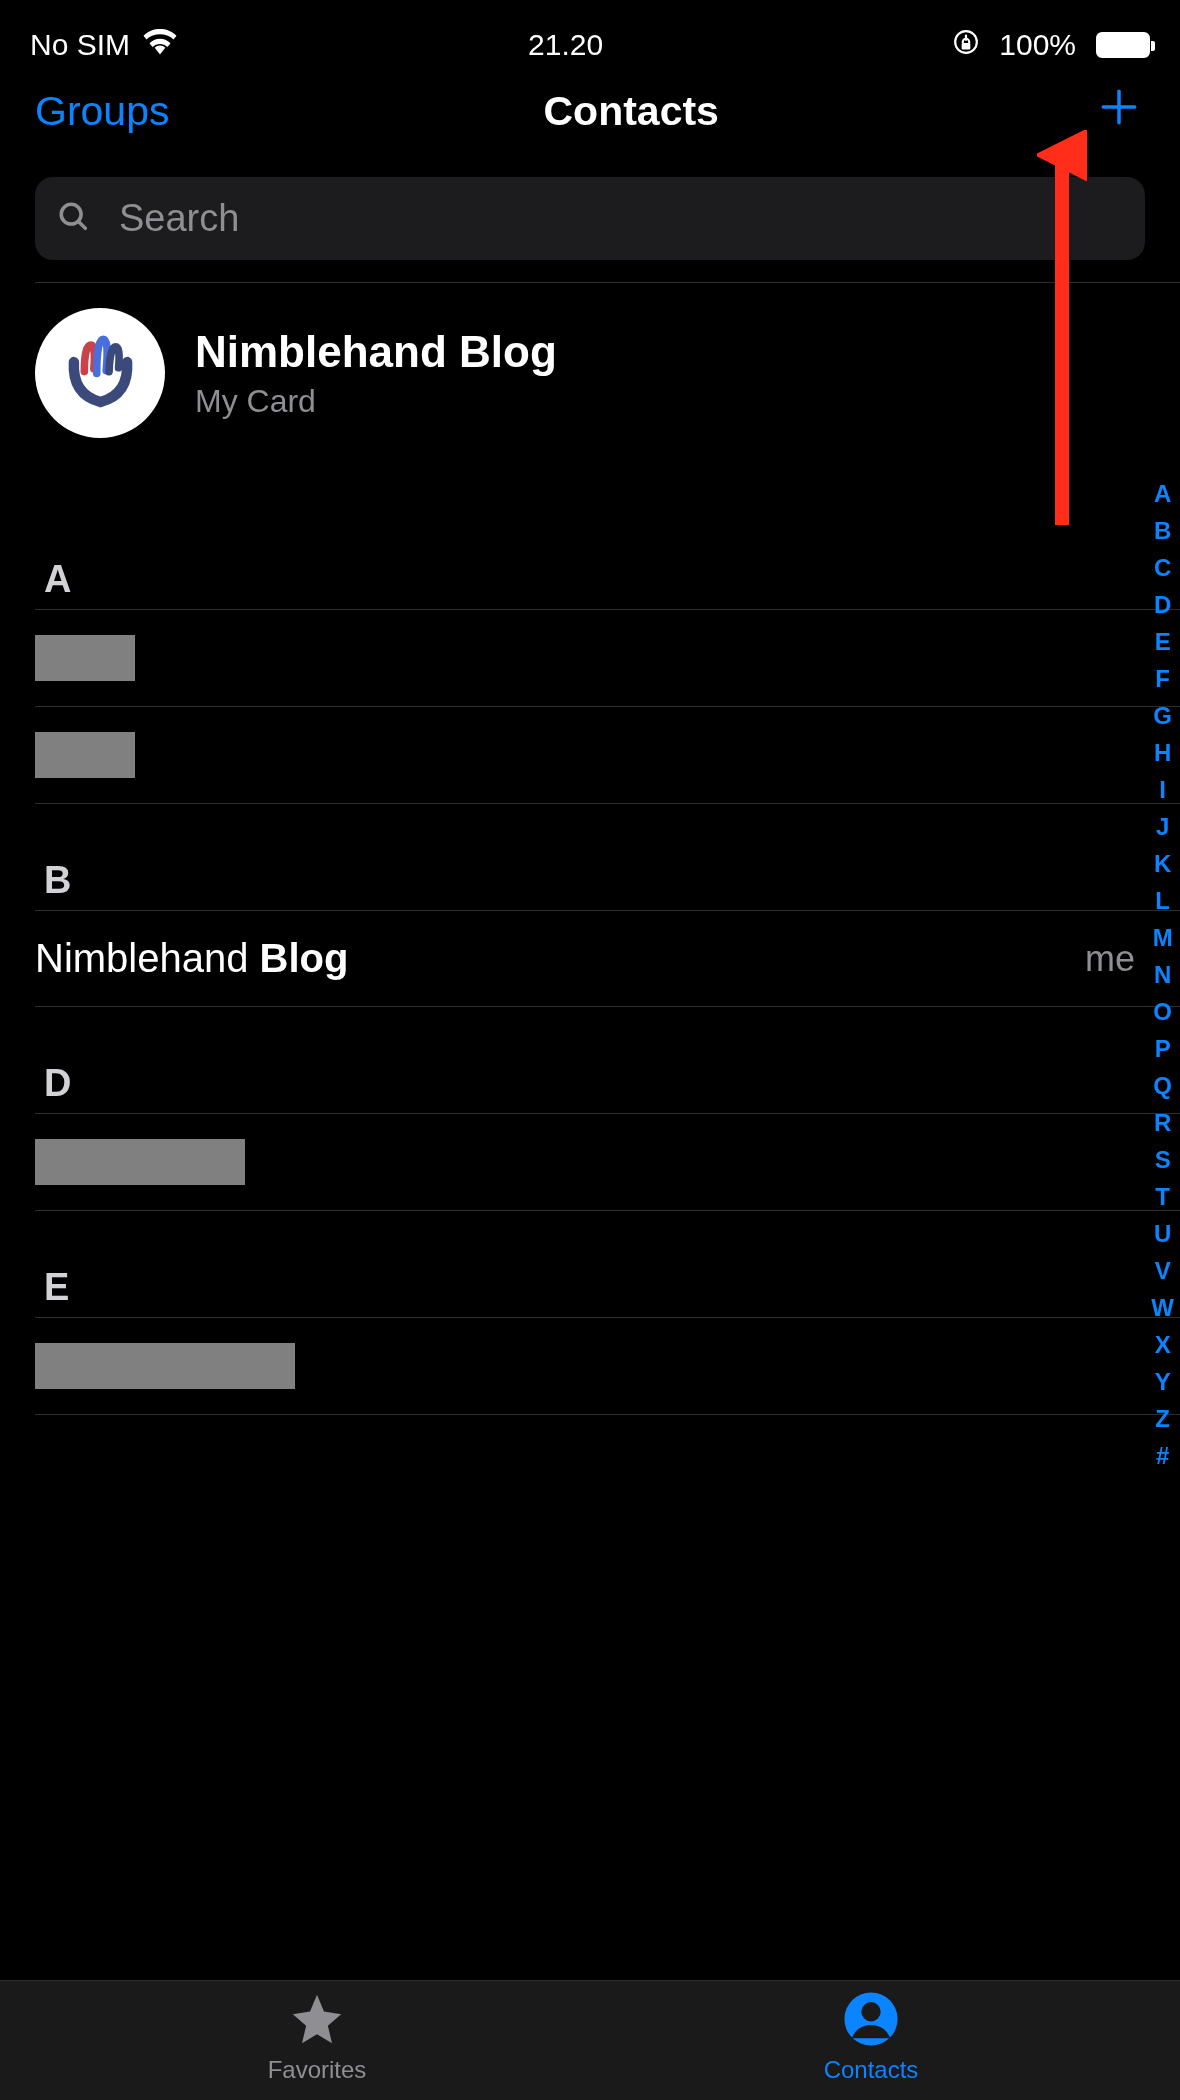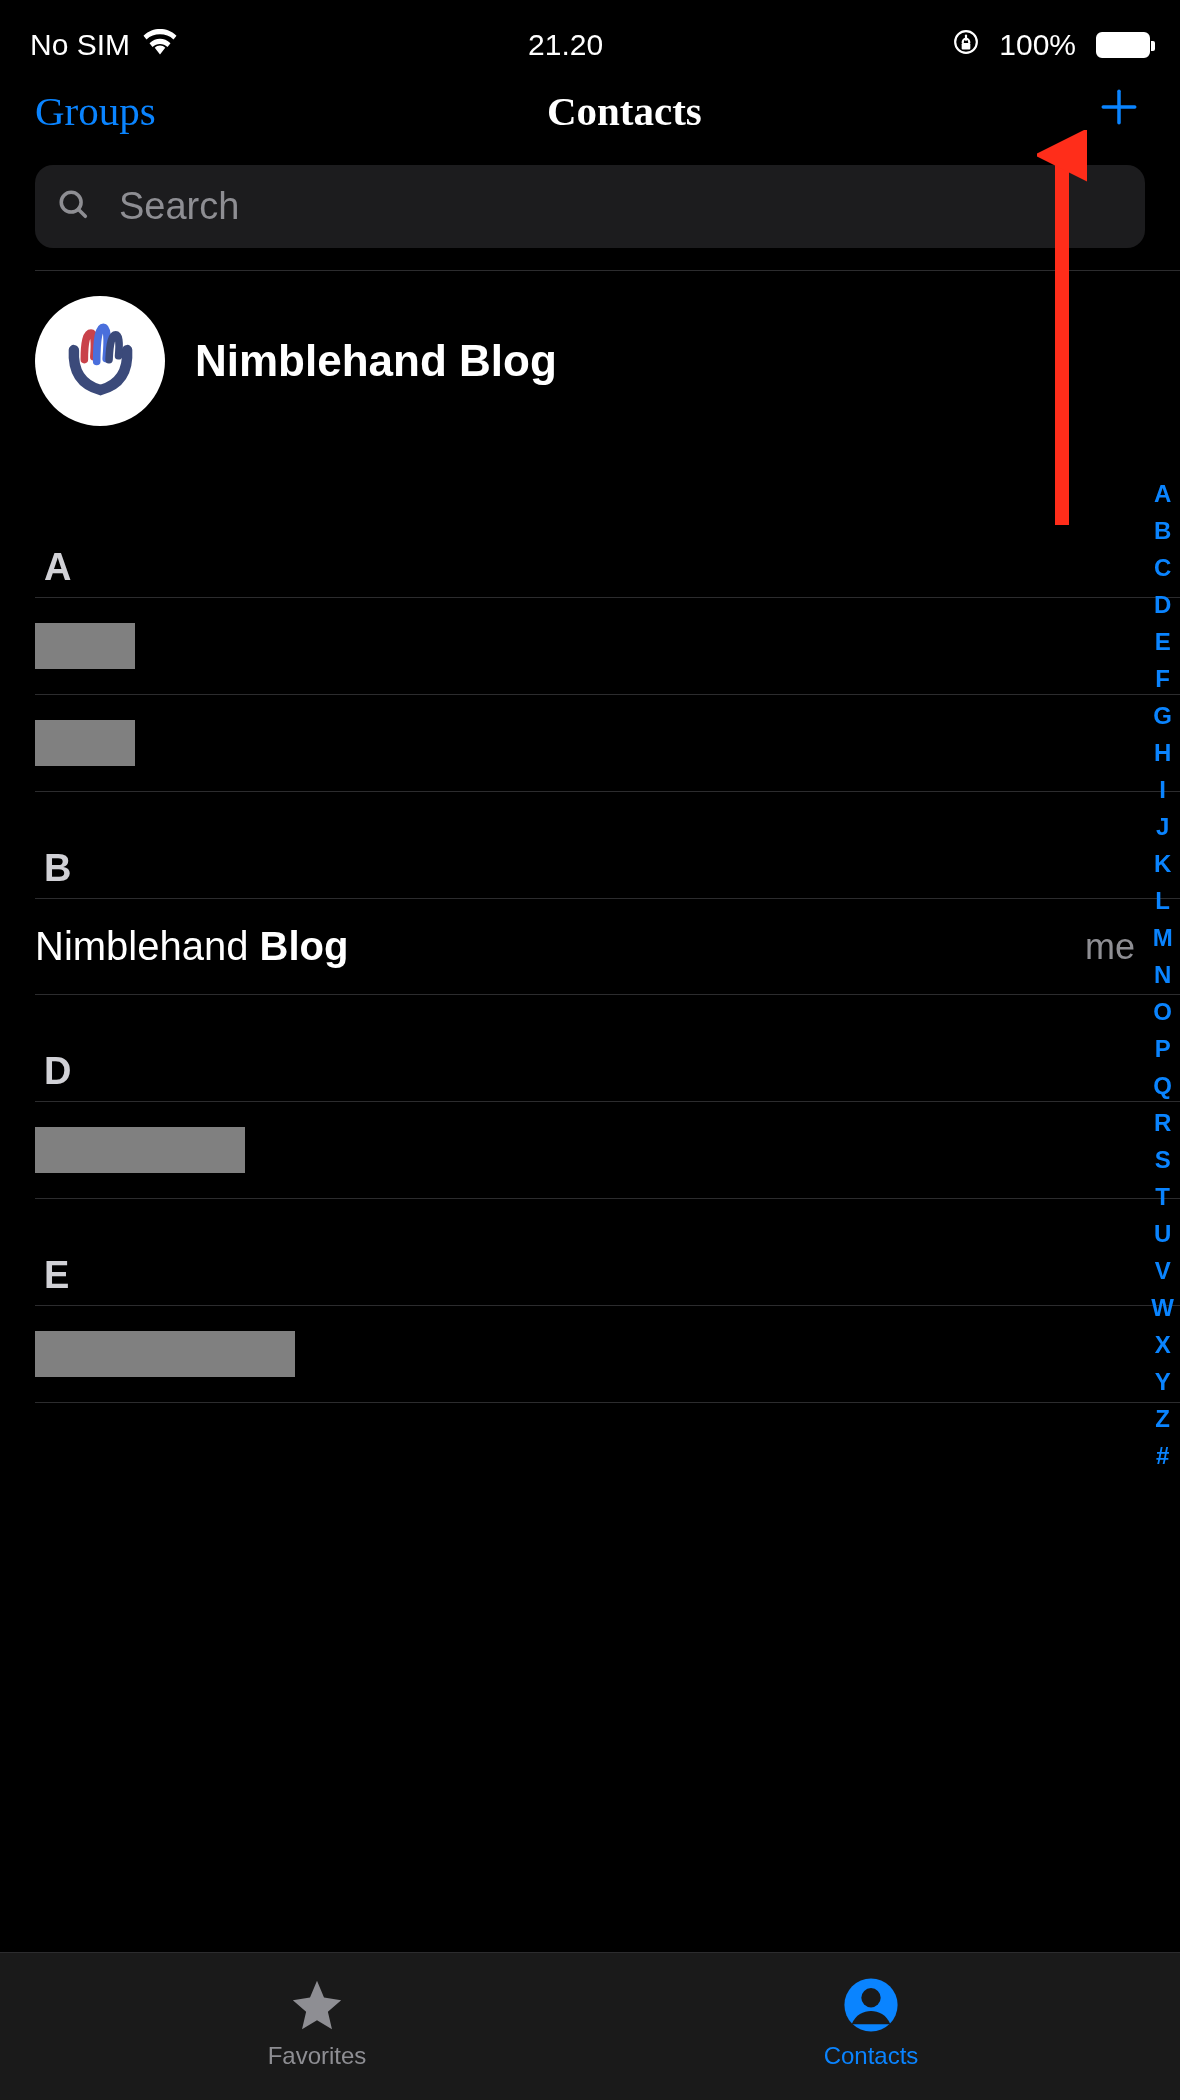--- a/index.html
+++ b/index.html
@@ -54,22 +54,21 @@
       width: 4px;
       height: 10px;
       background: #fff;
       border-radius: 0 2px 2px 0;
     }
     
     .nav-bar {
       display: flex;
       align-items: center;
       justify-content: space-between;
-      padding: 10px 35px 25px 35px;
-      font-family: Liberation Serif, serif;
+      padding: 10px 35px 37px 35px;
     }
     .nav-left {
       color: #0a84ff;
       font-size: 41px;
       font-weight: 400;
     }
     .nav-title {
       color: #fff;
       font-size: 41px;
       font-weight: 700;
@@ -190,21 +189,21 @@
       color: #0a84ff;
       font-size: 24px;
       font-weight: 600;
     }
     
     .tab-bar {
       position: absolute;
       bottom: 0;
       left: 0;
       right: 0;
-      height: 148px;
+      height: 120px;
       background: #1a1a1a;
       border-top: 1px solid #2c2c2e;
       display: flex;
       align-items: center;
       justify-content: space-around;
       padding: 10px 32px 18px 40px;
     }
     .tab-item {
       display: flex;
       flex-direction: column;
@@ -287,20 +286,21 @@
   <div class="avatar">
     <svg viewBox="0 0 100 100">
       <path d="M22 38 Q20 72 50 80 Q80 72 78 38" fill="none" stroke="#3b4a7a" stroke-width="11" stroke-linecap="round"></path>
       <path d="M33 48 Q33 20 40 20 Q45 20 43 45" fill="none" stroke="#c9424a" stroke-width="8" stroke-linecap="round"></path>
       <path d="M46 50 Q46 14 53 14 Q59 14 56 47" fill="none" stroke="#4a6fdc" stroke-width="8" stroke-linecap="round"></path>
       <path d="M59 48 Q60 22 66 22 Q71 22 69 44" fill="none" stroke="#3b4a7a" stroke-width="8" stroke-linecap="round"></path>
     </svg>
   </div>
   <div class="my-card-text">
     <div class="name">Nimblehand Blog</div>
+    <div class="sub">My Card</div>
   </div>
 </div>
 
 <div id="sections-container">
     <div class="section-header">A</div>
     <div class="divider"></div>
     <div class="contact-row">
       <div class="redacted w1"></div>
     </div>
     <div class="divider"></div>

